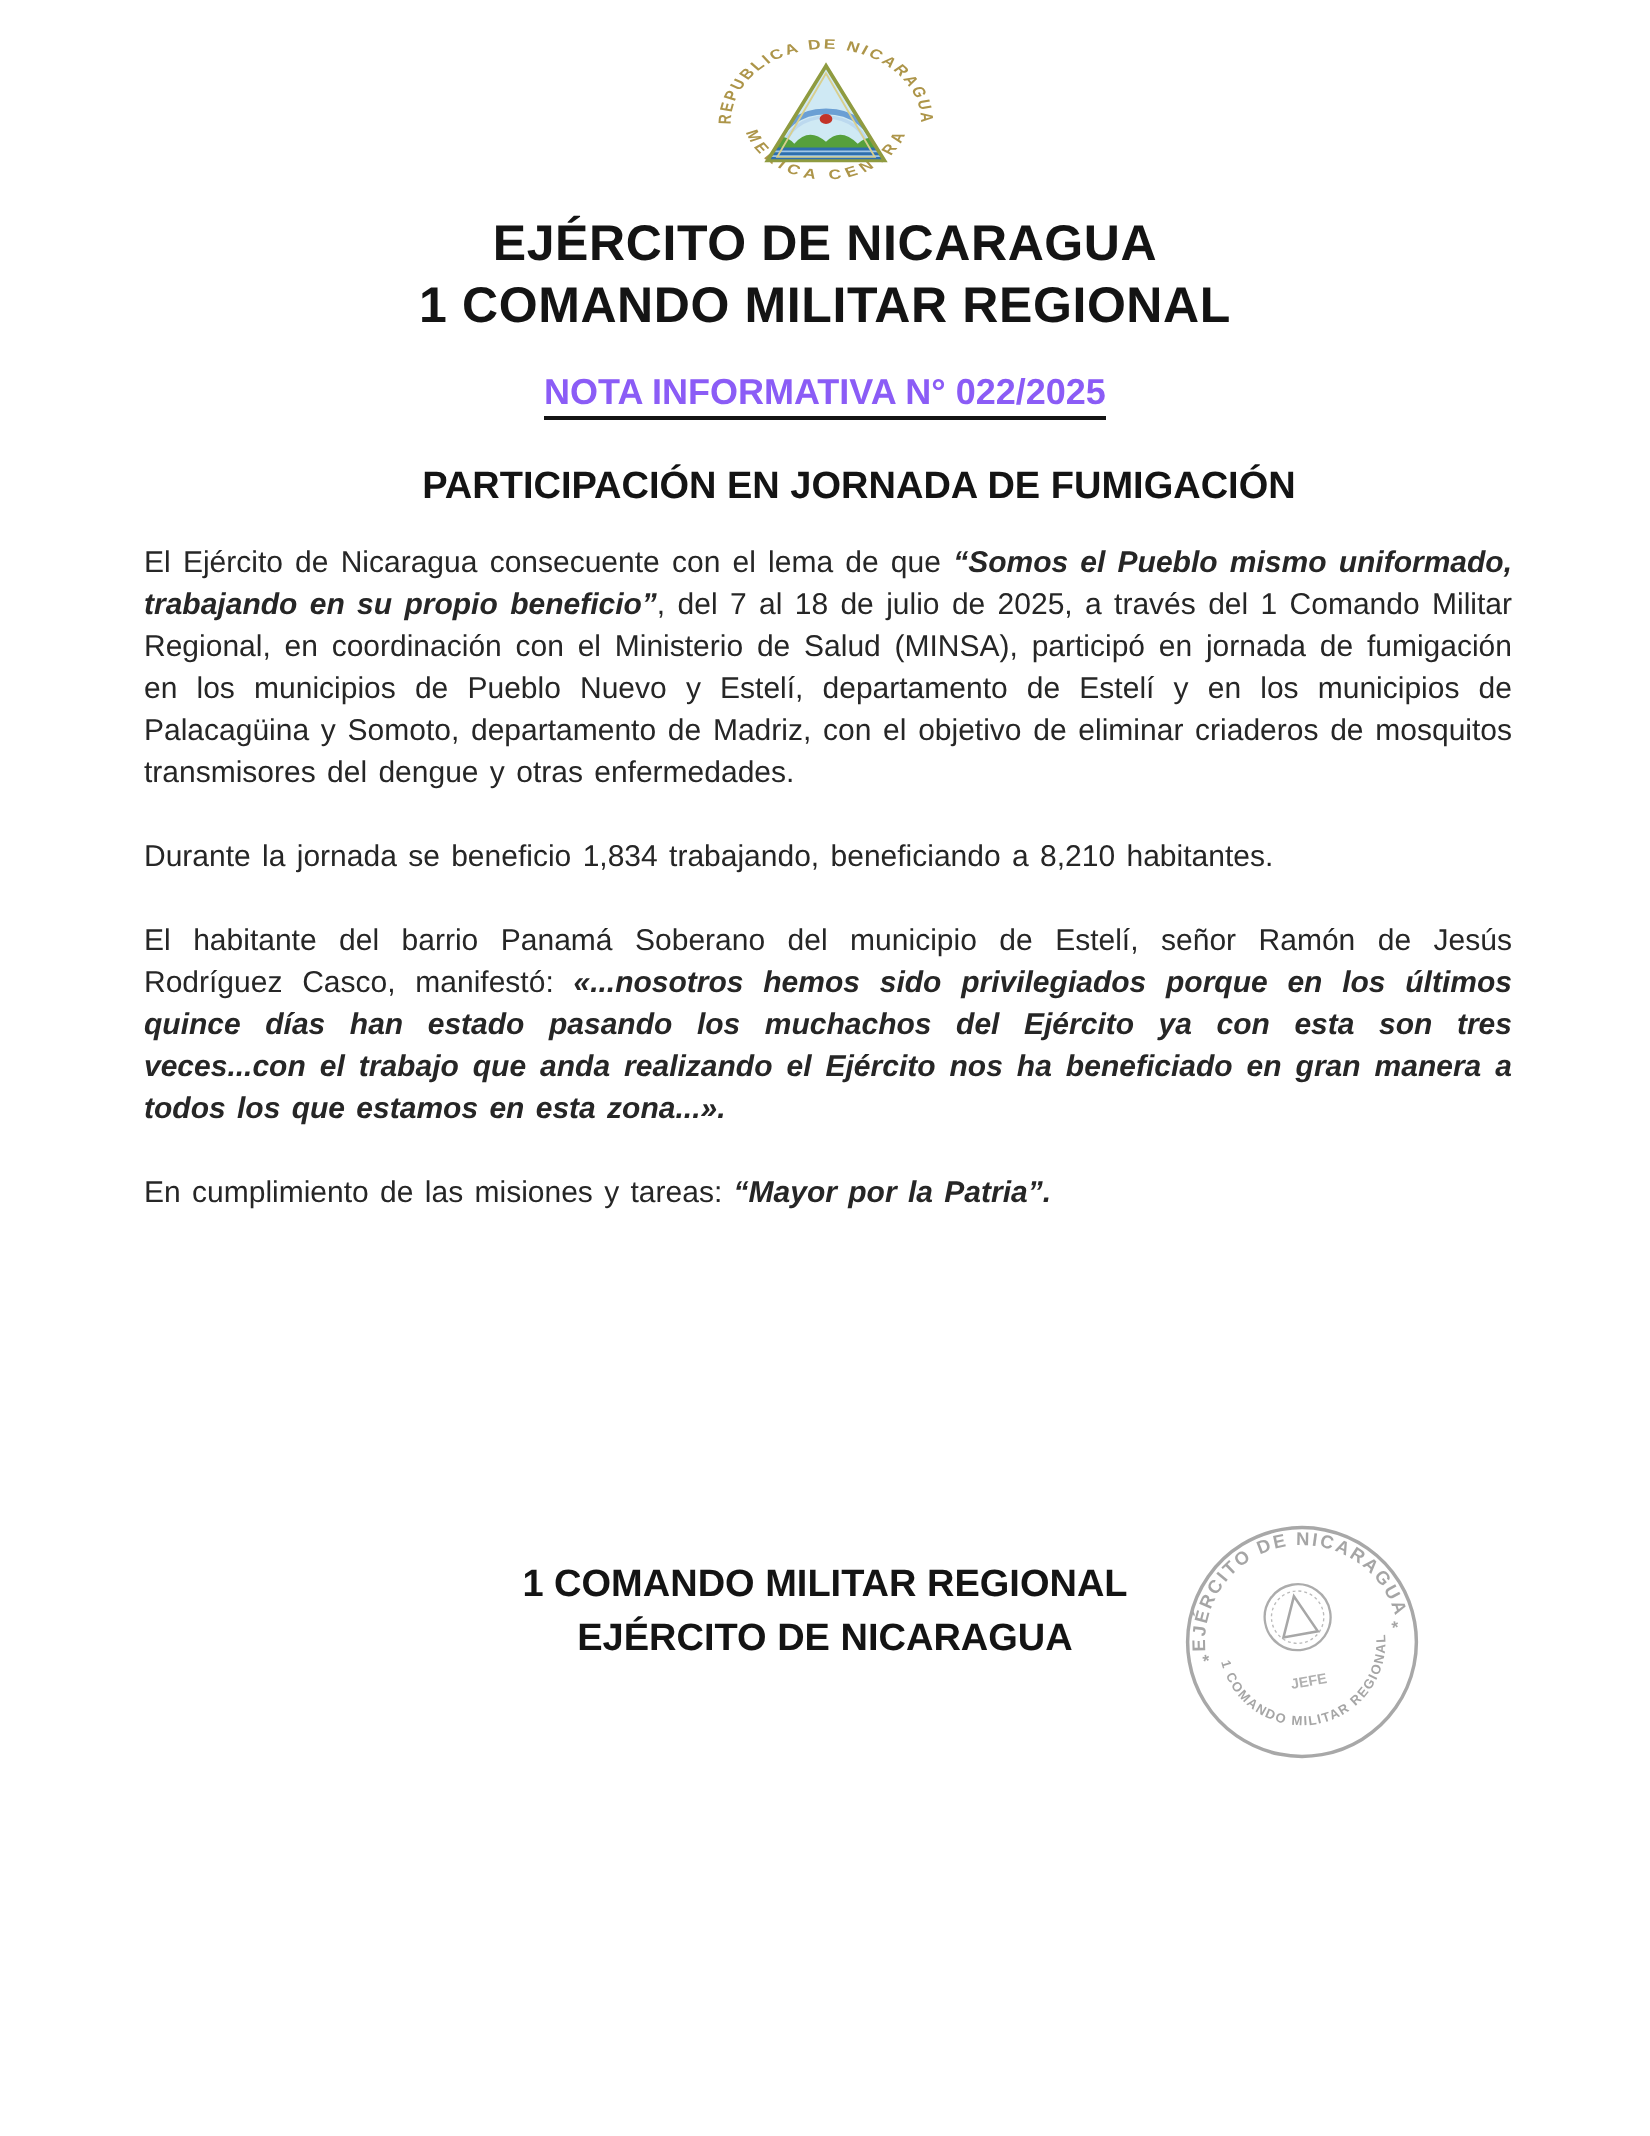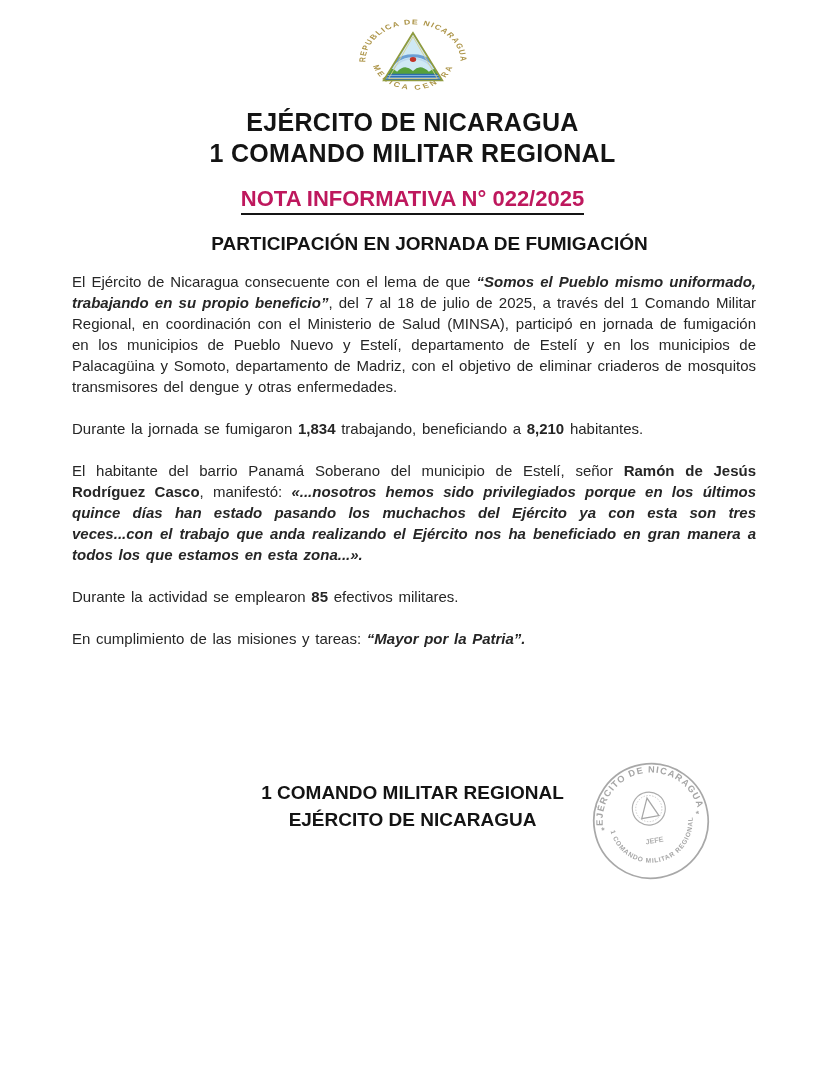--- a/index.html
+++ b/index.html
@@ -36,22 +36,22 @@
     color: #141414;
     letter-spacing: 0.3px;
   }
   .nota-title {
     position: absolute;
     top: 186px;
     left: 0;
     width: 100%;
     text-align: center;
     font-weight: bold;
-    font-size: 22px;
-    color: #be185d;
+    font-size: 18px;
+    color: #8b5cf6;
   }
   .nota-title span {
     display: inline-block;
     border-bottom: 2.5px solid #141414;
     padding-bottom: 1px;
   }
   .subject-title {
     position: absolute;
     top: 233px;
     left: 17px;
@@ -68,21 +68,21 @@
     top: 271px;
     left: 72px;
     width: 684px;
     font-size: 15px;
     line-height: 21px;
     text-align: justify;
     color: #262626;
   }
   .body-text p { margin: 0 0 21px 0; word-spacing: 1.5px; }
   .seg-n  { font-weight: normal; font-style: normal; }
-  .seg-b  { font-weight: bold;   font-style: normal; }
+  .seg-b  { font-weight: normal;   font-style: normal; }
   .seg-bi { font-weight: bold;   font-style: italic; }
 
   
   .footer-block {
     position: absolute;
     top: 779px;
     left: 0;
     width: 100%;
     text-align: center;
     font-weight: bold;
@@ -143,23 +143,22 @@
   </div>
 
   <div class="nota-title">
     <span>NOTA INFORMATIVA N° 022/2025</span>
   </div>
 
   <div class="subject-title">PARTICIPACIÓN EN JORNADA DE FUMIGACIÓN</div>
 
   <div class="body-text">
       <p><span class="seg-n">El Ejército de Nicaragua consecuente con el lema de que </span><span class="seg-bi">“Somos el Pueblo mismo uniformado, trabajando en su propio beneficio”</span><span class="seg-n">, del 7 al 18 de julio de 2025, a través del 1 Comando Militar Regional, en coordinación con el Ministerio de Salud (MINSA), participó en jornada de fumigación en los municipios de Pueblo Nuevo y Estelí, departamento de Estelí y en los municipios de Palacagüina y Somoto, departamento de Madriz, con el objetivo de eliminar criaderos de mosquitos transmisores del dengue y otras enfermedades.</span></p>
-      <p><span class="seg-n">Durante la jornada se fumigaron </span><span class="seg-b">1,834</span><span class="seg-n"> trabajando, beneficiando a </span><span class="seg-b">8,210</span><span class="seg-n"> habitantes.</span></p>
+      <p><span class="seg-n">Durante la jornada se beneficio </span><span class="seg-b">1,834</span><span class="seg-n"> trabajando, beneficiando a </span><span class="seg-b">8,210</span><span class="seg-n"> habitantes.</span></p>
       <p><span class="seg-n">El habitante del barrio Panamá Soberano del municipio de Estelí, señor </span><span class="seg-b">Ramón de Jesús Rodríguez Casco</span><span class="seg-n">, manifestó: </span><span class="seg-bi">«...nosotros hemos sido privilegiados porque en los últimos quince días han estado pasando los muchachos del Ejército ya con esta son tres veces...con el trabajo que anda realizando el Ejército nos ha beneficiado en gran manera a todos los que estamos en esta zona...».</span></p>
-      <p><span class="seg-n">Durante la actividad se emplearon </span><span class="seg-b">85</span><span class="seg-n"> efectivos militares.</span></p>
       <p><span class="seg-n">En cumplimiento de las misiones y tareas: </span><span class="seg-bi">“Mayor por la Patria”.</span></p>
     </div>
 
   <div class="footer-block">
     <div>1 COMANDO MILITAR REGIONAL</div>
     <div>EJÉRCITO DE NICARAGUA</div>
   </div>
 
   <svg class="stamp" viewBox="0 0 130 130">
     <defs>

